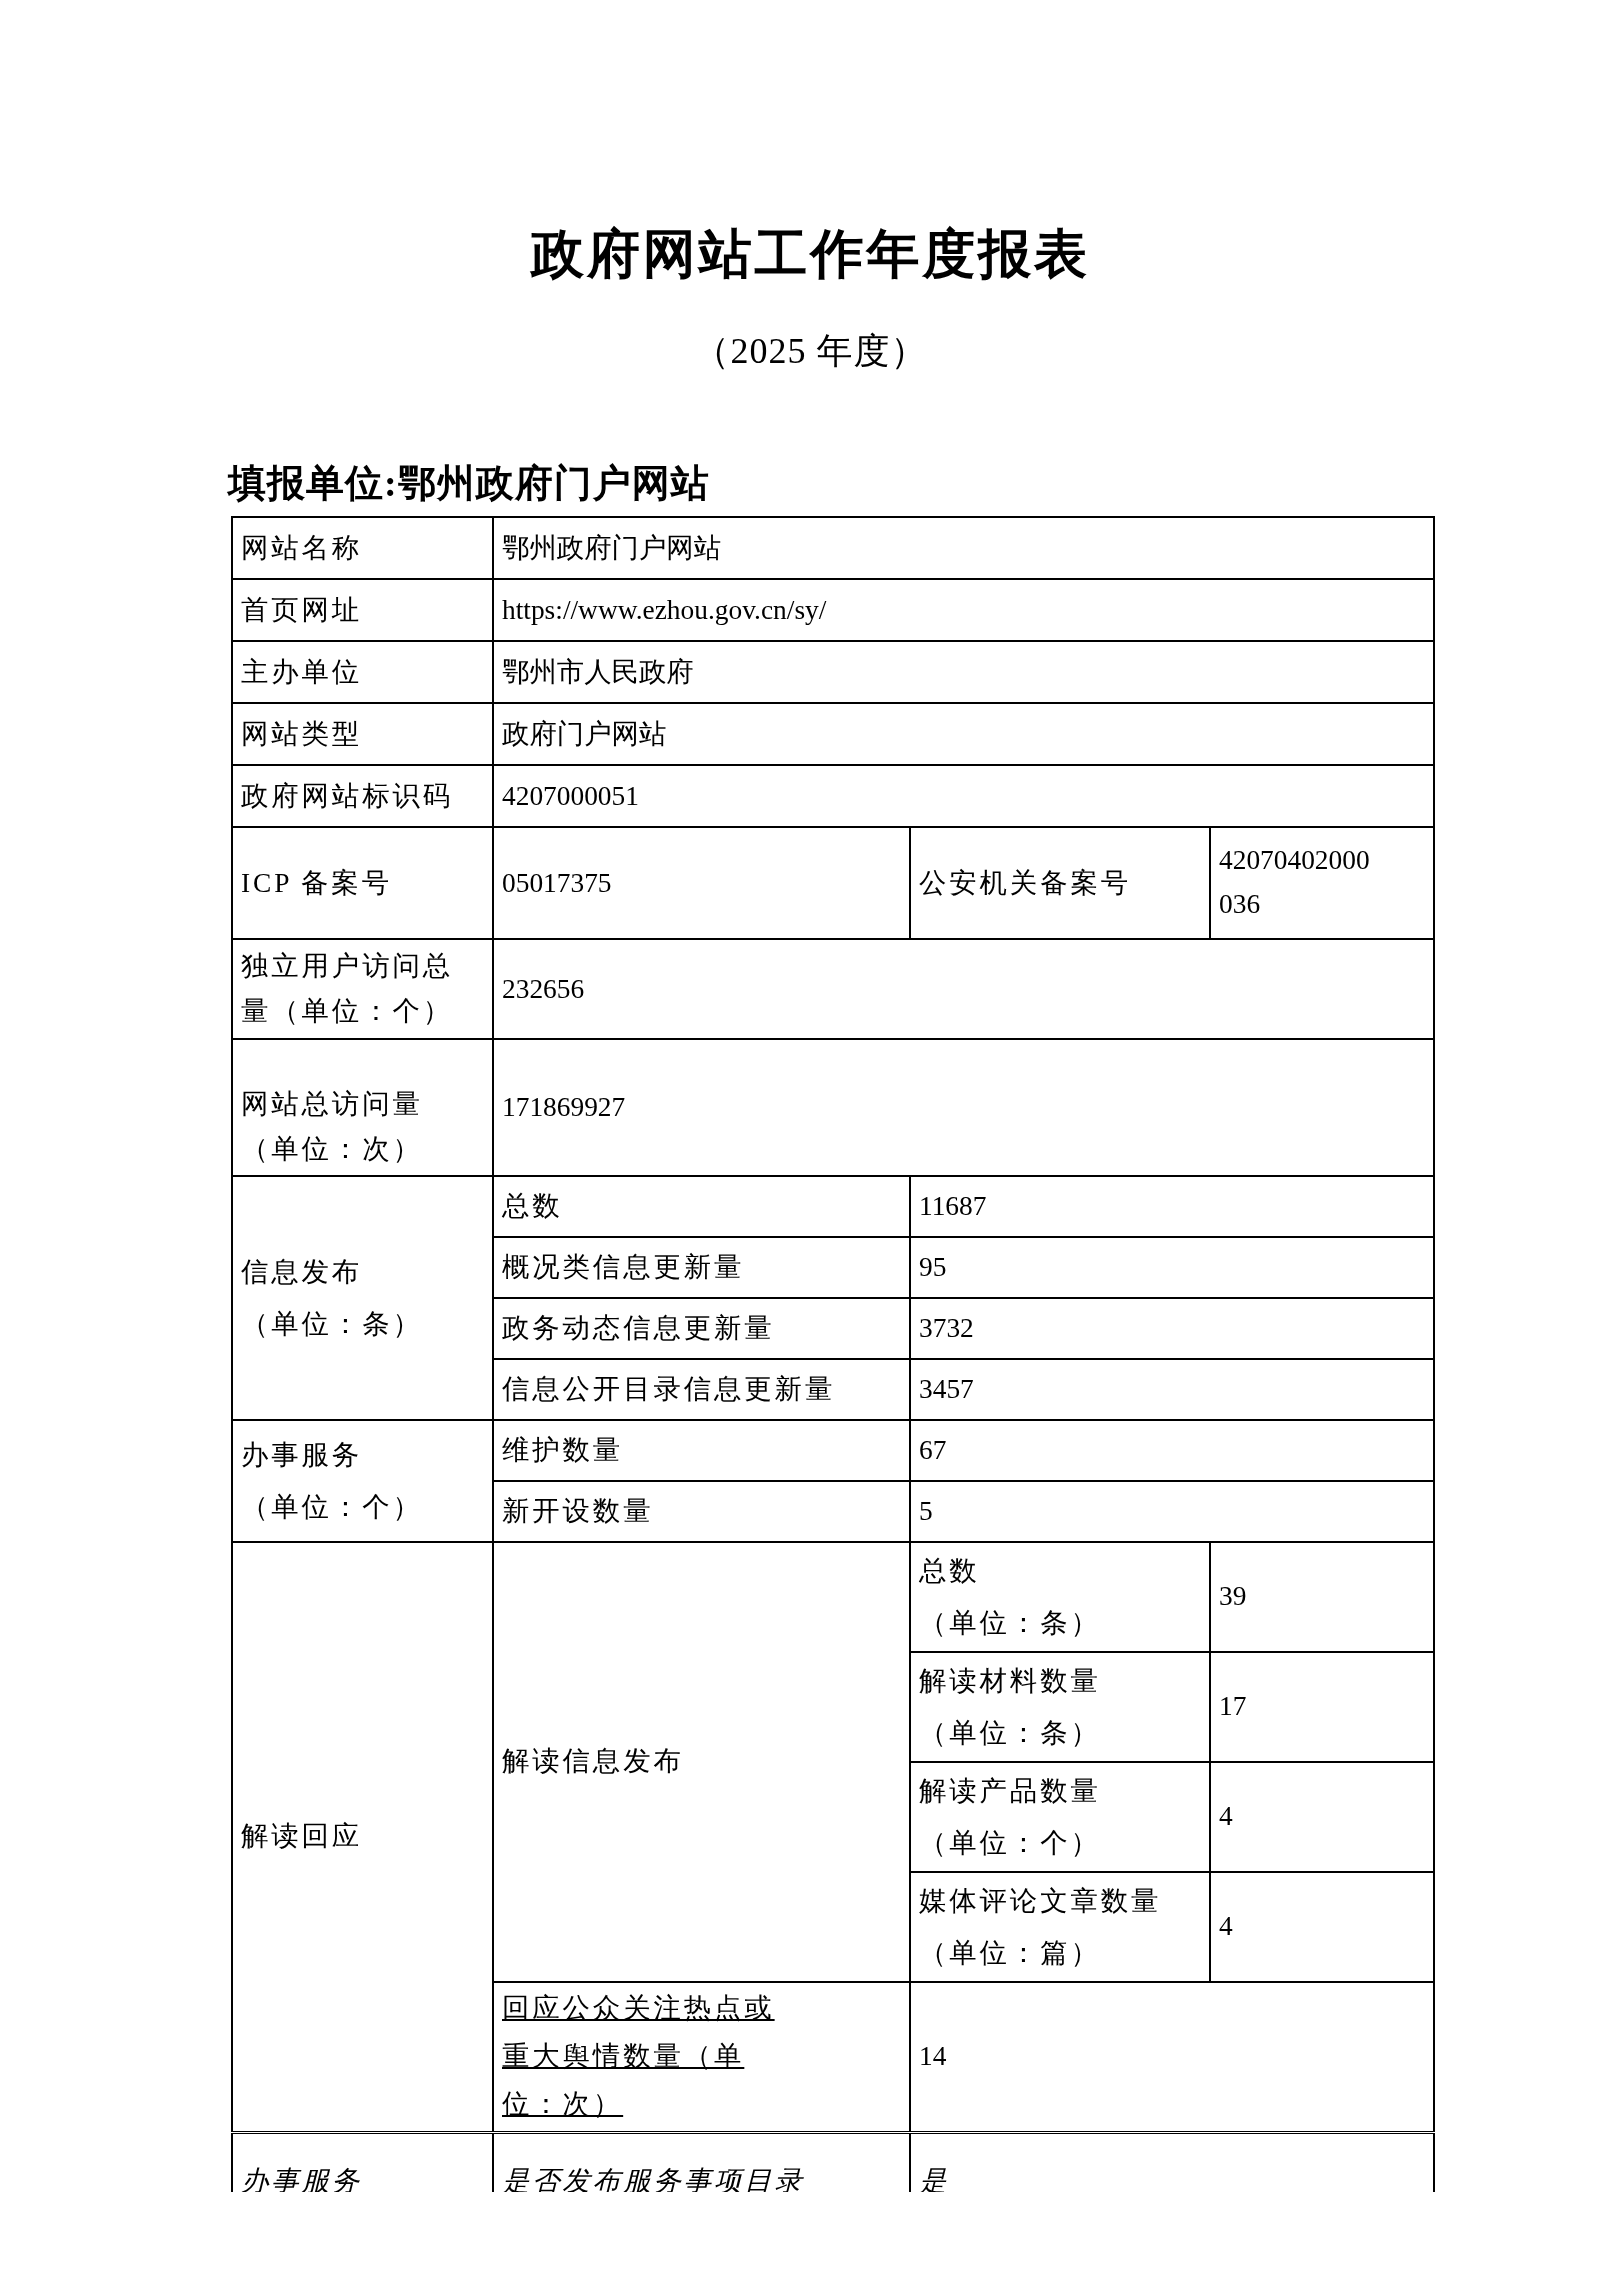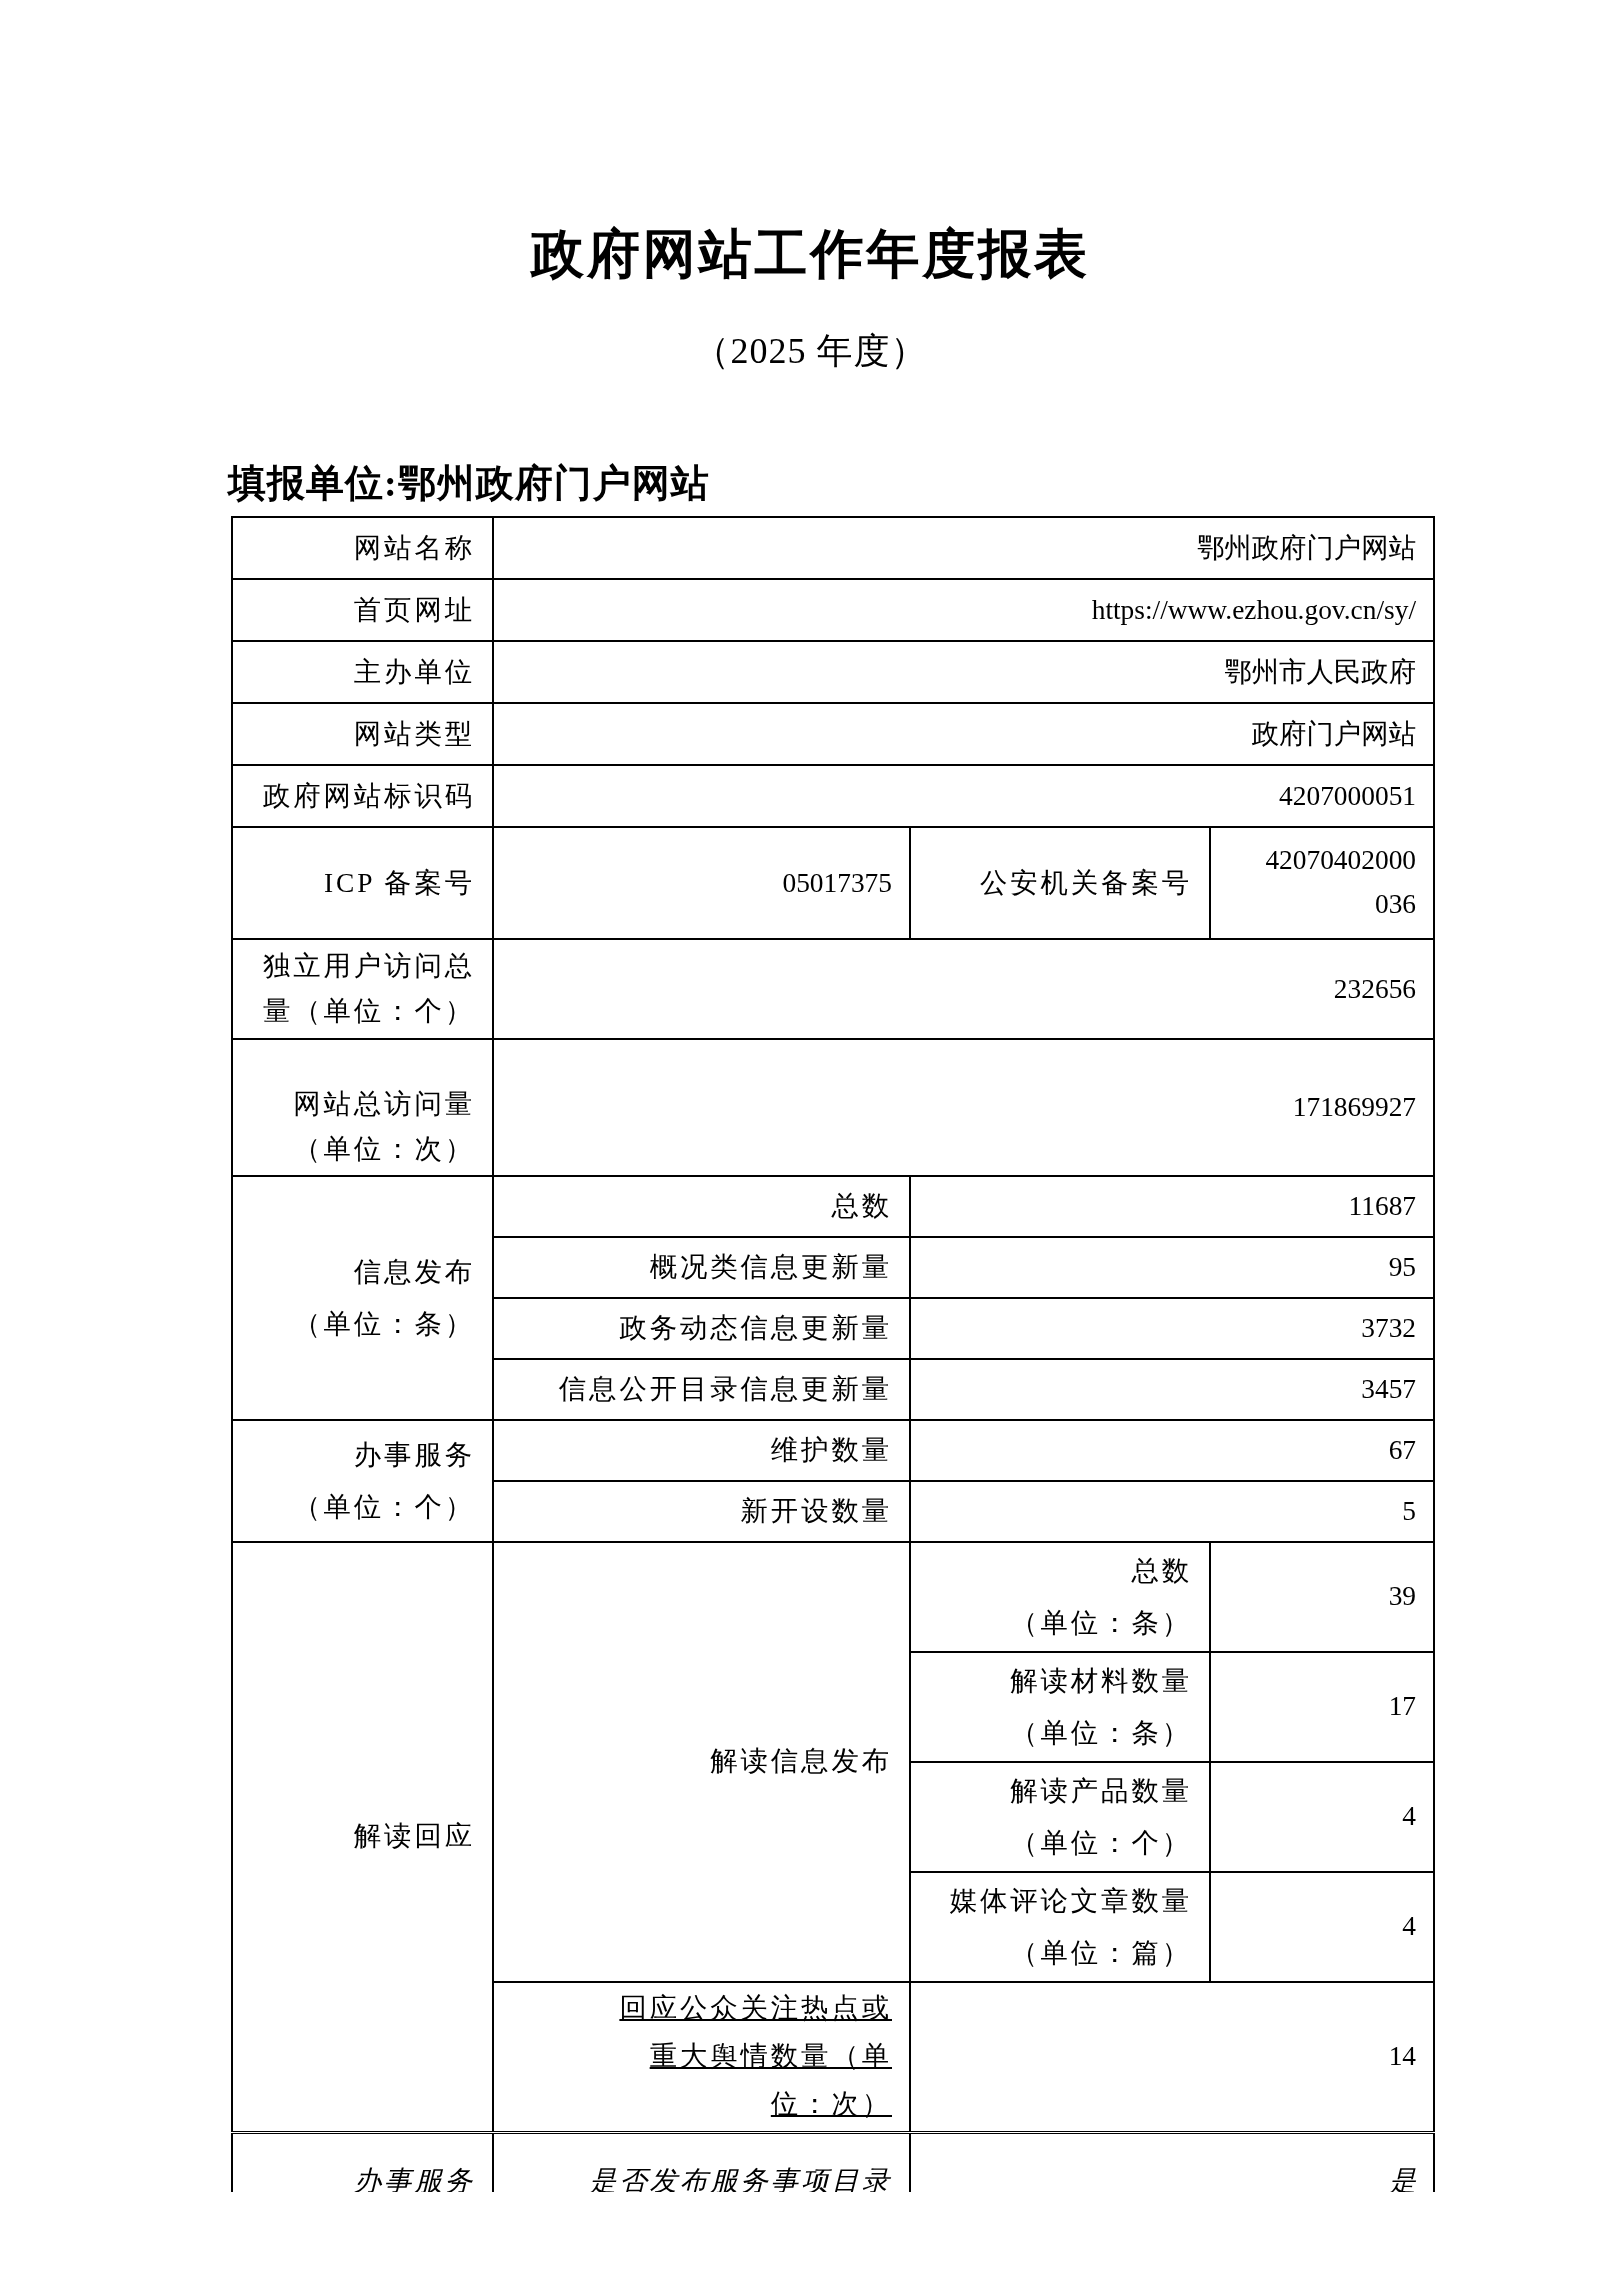--- a/index.html
+++ b/index.html
@@ -22,23 +22,23 @@
     margin:88px 0 9.8px 228px;
     font-size:38px;font-weight:bold;letter-spacing:1px;line-height:1.2;
   }
 
   table.report{
     border-collapse:collapse;table-layout:fixed;
     margin-left:231px;width:1202px;
   }
   table.report td{
     border:2px solid #000;
-    text-align:right;vertical-align:middle;
+    text-align:left;vertical-align:middle;
     font-size:27.4px;line-height:1.65;
-    padding:2px 17px;
+    padding:2px 8px;
     overflow:hidden;
   }
   td.lbl, td.lbl div{letter-spacing:2.9px;}
   .two-line div{line-height:1.9;}
 
   tr.h57 td{height:56px;}
   tr.h108 td{height:106px;}
   tr.h96 td{height:94px;}
   tr.h98 td{height:96px;}
   tr.h56 td{height:55px;}

